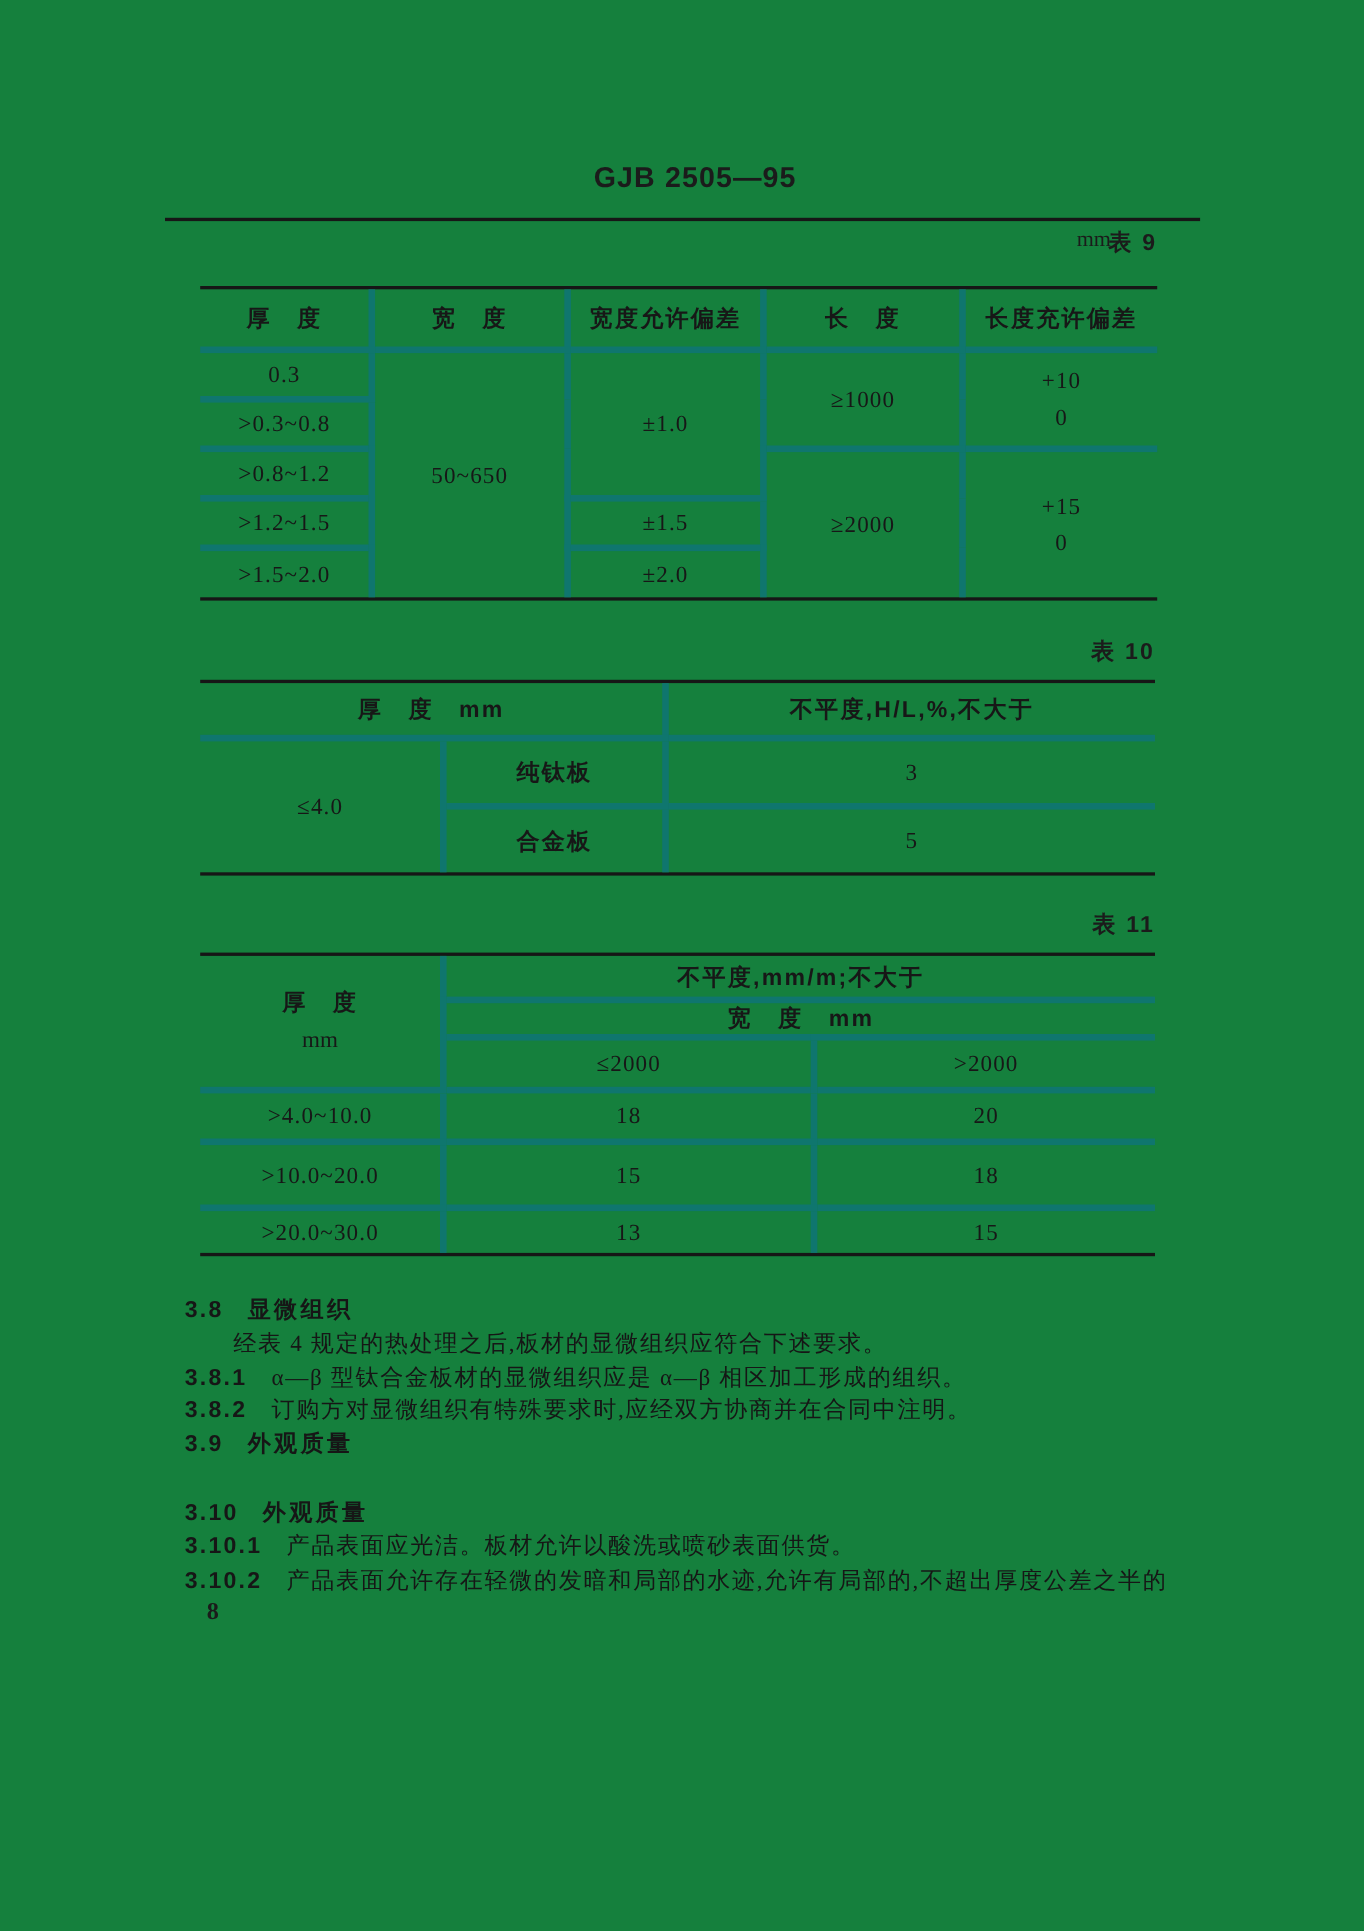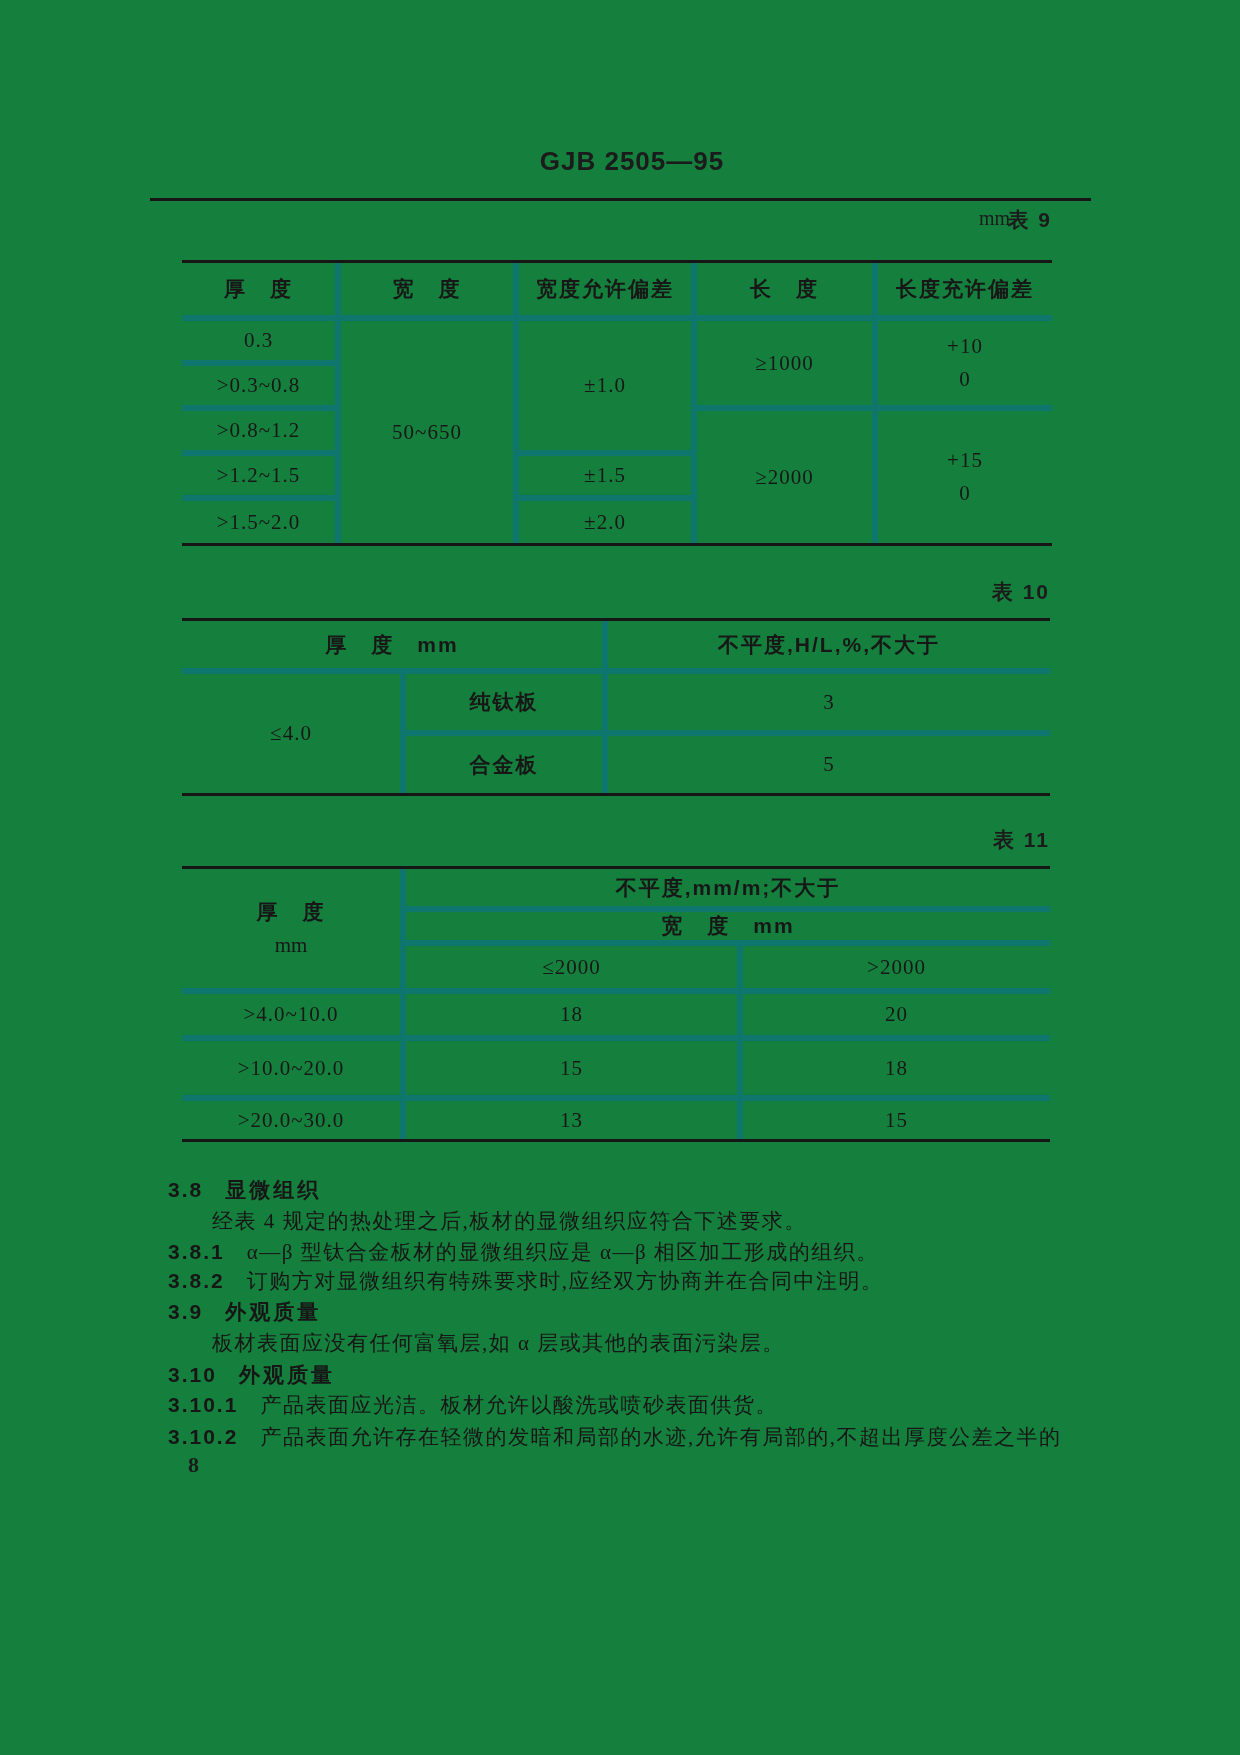--- a/index.html
+++ b/index.html
@@ -200,23 +200,20 @@
   </div>
   <div class="line" style="top:1238px">
     <span class="num">3.8.1</span><span class="txt">α—β 型钛合金板材的显微组织应是 α—β 相区加工形成的组织。</span>
   </div>
   <div class="line" style="top:1267px">
     <span class="num">3.8.2</span><span class="txt">订购方对显微组织有特殊要求时,应经双方协商并在合同中注明。</span>
   </div>
   <div class="line heading" style="top:1298px">
     <span class="num">3.9</span><span class="txt">外观质量</span>
   </div>
-  <div class="line indent" style="top:1329px">
-    <span class="txt">板材表面应没有任何富氧层,如 α 层或其他的表面污染层。</span>
-  </div>
   <div class="line heading" style="top:1361px">
     <span class="num">3.10</span><span class="txt">外观质量</span>
   </div>
   <div class="line" style="top:1391px">
     <span class="num">3.10.1</span><span class="txt">产品表面应光洁。板材允许以酸洗或喷砂表面供货。</span>
   </div>
   <div class="line" style="top:1423px">
     <span class="num">3.10.2</span><span class="txt">产品表面允许存在轻微的发暗和局部的水迹,允许有局部的,不超出厚度公差之半的</span>
   </div>
 

